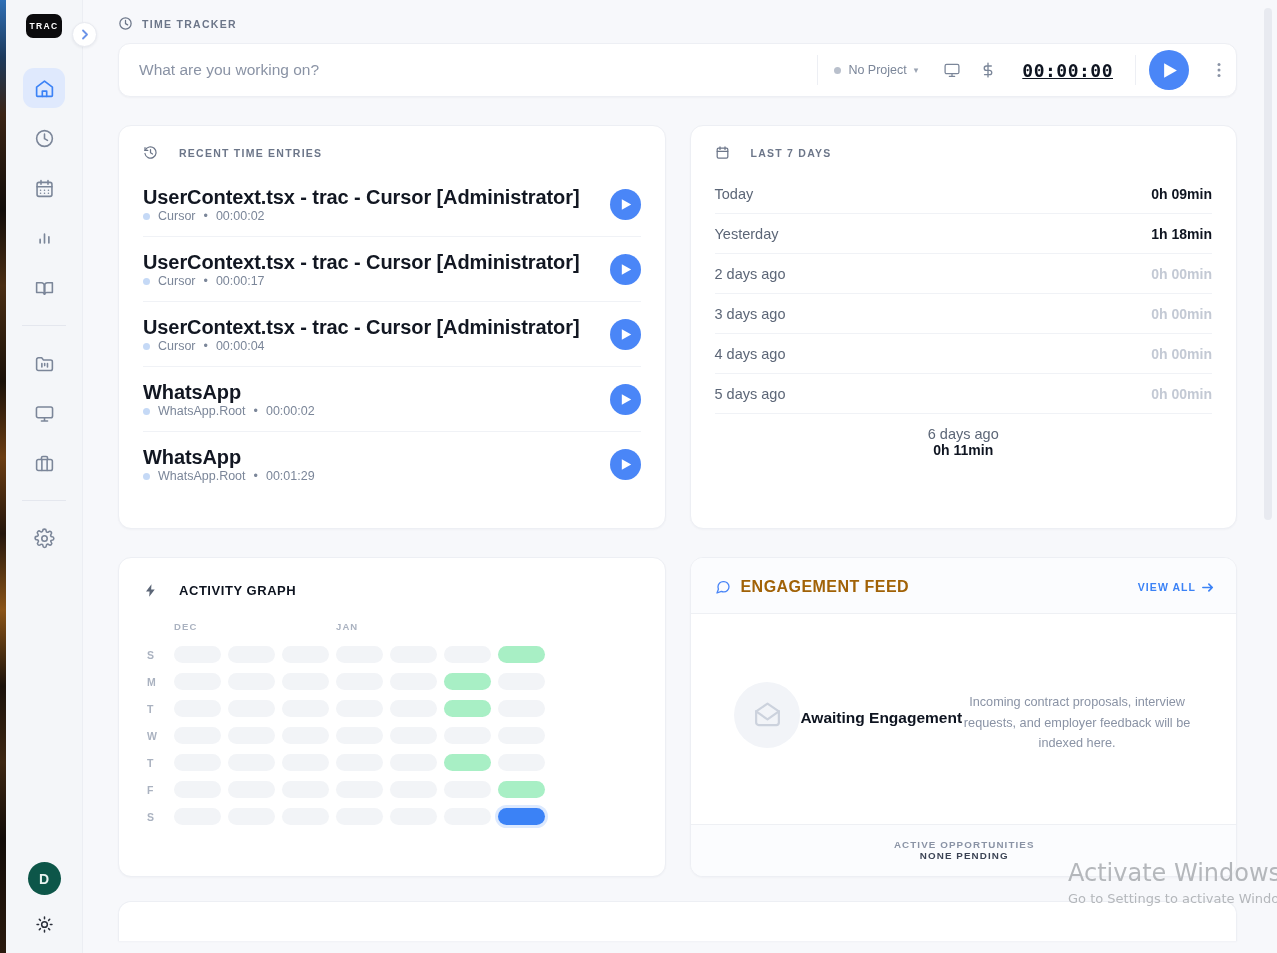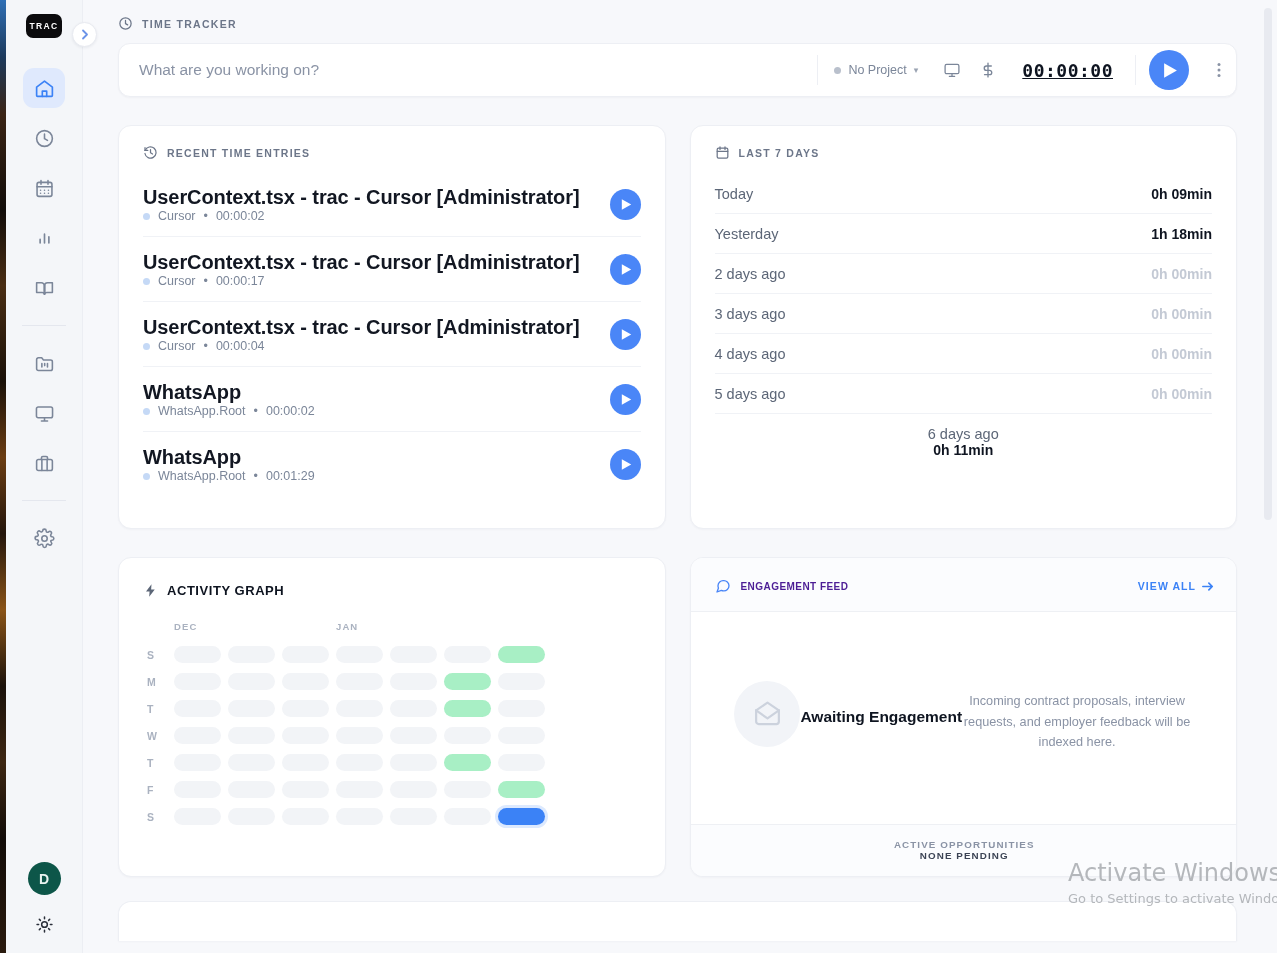--- a/index.html
+++ b/index.html
@@ -112,21 +112,21 @@
   .grid {
     display: grid; grid-template-columns: 1fr 1fr; gap: 24px;
     margin: 28px 0 0 6px;
   }
   .card {
     background: #fff; border: 1px solid #edeff4; border-radius: 13px;
     box-shadow: 0 1px 2px rgba(20,30,60,.03);
     overflow: hidden;
   }
   .card-head {
-    display: flex; align-items: center; gap: 9px; padding: 19px 24px 4px 24px;
+    display: flex; align-items: center; gap: 21px; padding: 19px 24px 4px 24px;
   }
   .card-head .t {
     font-size: 10.5px; font-weight: 700; letter-spacing: 1.25px; color: #6c7689;
   }
   .card-head .ico { color: #6c7689; display: flex; }
 
   
   #recent-card { height: 404px; }
   .entries { padding: 8px 24px 0 24px; }
   .entry {
@@ -177,21 +177,21 @@
   .cell.b { background: #3b82f6; box-shadow: 0 0 0 3px #dce9fe; }
 
   
   #engage-card { height: 320px; display: flex; flex-direction: column; }
   .eng-head {
     display: flex; align-items: center; justify-content: space-between;
     padding: 20px 22px 17px 24px; border-bottom: 1px solid #eef0f4;
     background: #fbfcfe;
   }
   .eng-head-l { display: flex; align-items: center; gap: 10px; }
-  .eng-head-l .t { font-size: 10px; font-weight: 700; letter-spacing: .45px; color: #4c1d95; }
+  .eng-head-l .t { font-size: 16px; font-weight: 700; letter-spacing: .45px; color: #a16207; }
   .eng-head-l .ico { color: #4a86f7; display: flex; }
   .view-all {
     display: flex; align-items: center; gap: 6px;
     font-size: 10.5px; font-weight: 700; letter-spacing: 1.05px; color: #3b82f6; cursor: pointer;
   }
   .eng-body {
     flex: 1; display: flex; align-items: center; justify-content: center;
     padding: 8px 40px 0 40px; text-align: center;
   }
   .eng-circle {

